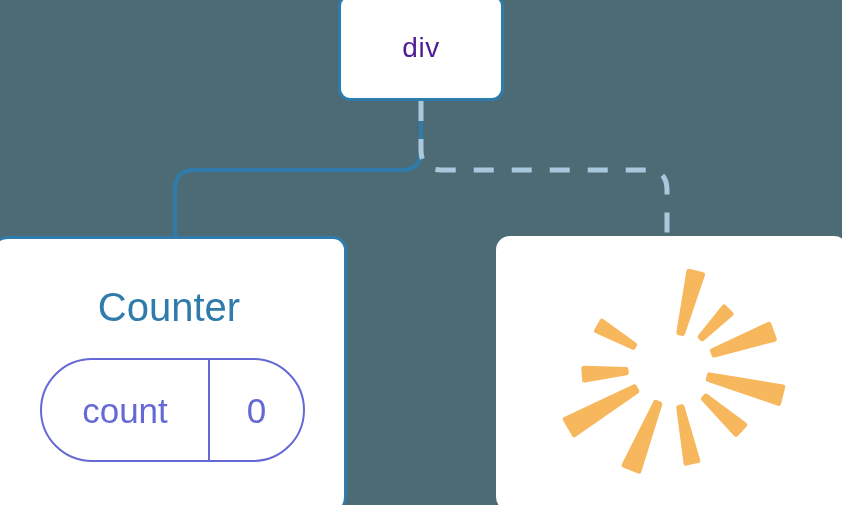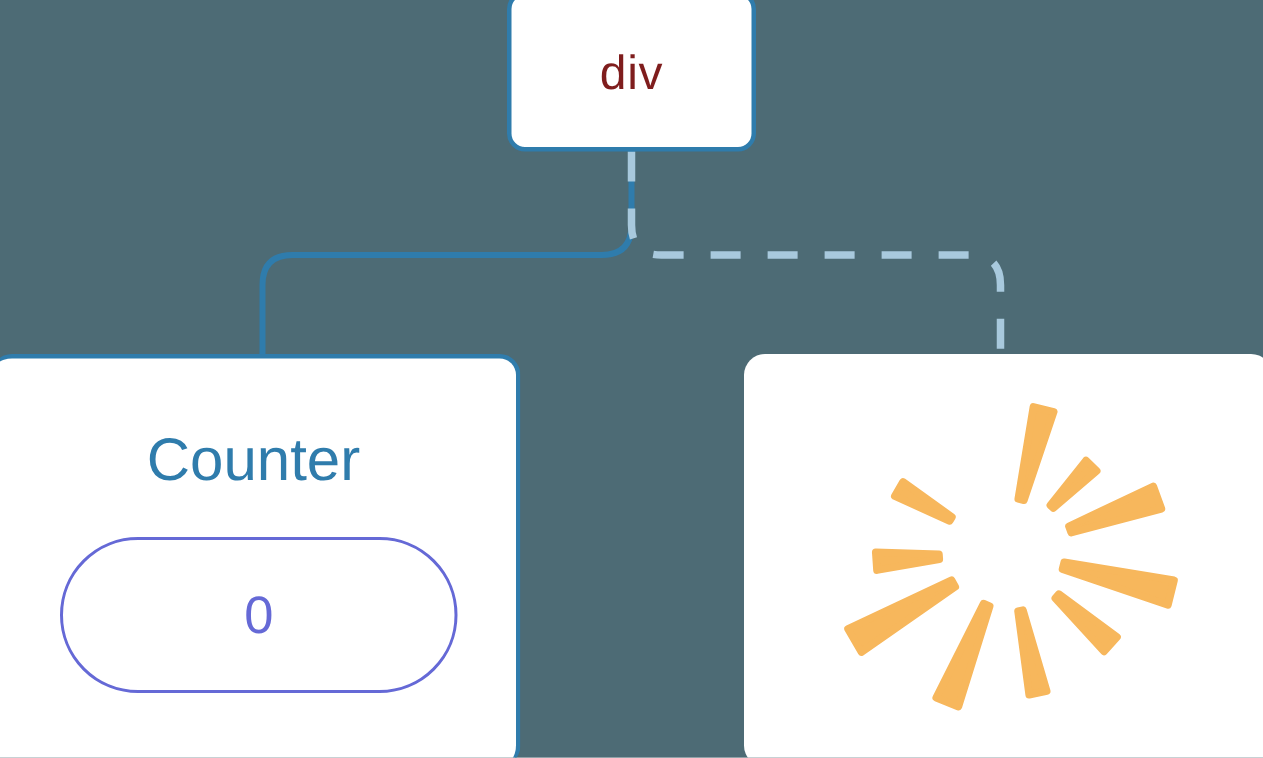--- a/index.html
+++ b/index.html
@@ -38,22 +38,22 @@
     top: -6px;
     width: 166px;
     height: 107px;
     border: 3px solid #2f7cac;
     border-radius: 12px;
     display: flex;
     align-items: center;
     justify-content: center;
   }
   .node-div-label {
-    color: #7f1d1d;
-    font-size: 32px;
+    color: #4c1d95;
+    font-size: 28px;
     letter-spacing: 0.5px;
     line-height: 1;
   }
 
   .node-counter {
     left: -6px;
     top: 236px;
     width: 353px;
     height: 275px;
     border: 3px solid #2f7cac;
@@ -131,20 +131,23 @@
   </svg>
 
   <div class="node node-div">
     <span class="node-div-label">div</span>
   </div>
 
   <div class="node node-counter">
     <div class="counter-title">Counter</div>
 
     <div class="prop-pill">
+      <div class="prop-key">
+        <span class="prop-text">count</span>
+      </div>
       <div class="prop-val">
         <span class="prop-text">0</span>
       </div>
     </div>
   </div>
 
   <div class="node node-spinner">
     <svg class="spinner-wrap" id="spinner-svg" viewBox="0 0 352 275" xmlns="http://www.w3.org/2000/svg">
         <path d="M 186.61 97.54 L 206.50 38.60 L 192.92 35.22 L 182.81 96.60 Z" fill="#f7b75c" stroke="#f7b75c" stroke-width="5" stroke-linejoin="round"></path>
         <path d="M 206.18 102.76 L 235.17 77.93 L 227.98 70.98 L 204.17 100.82 Z" fill="#f7b75c" stroke="#f7b75c" stroke-width="5" stroke-linejoin="round"></path>

